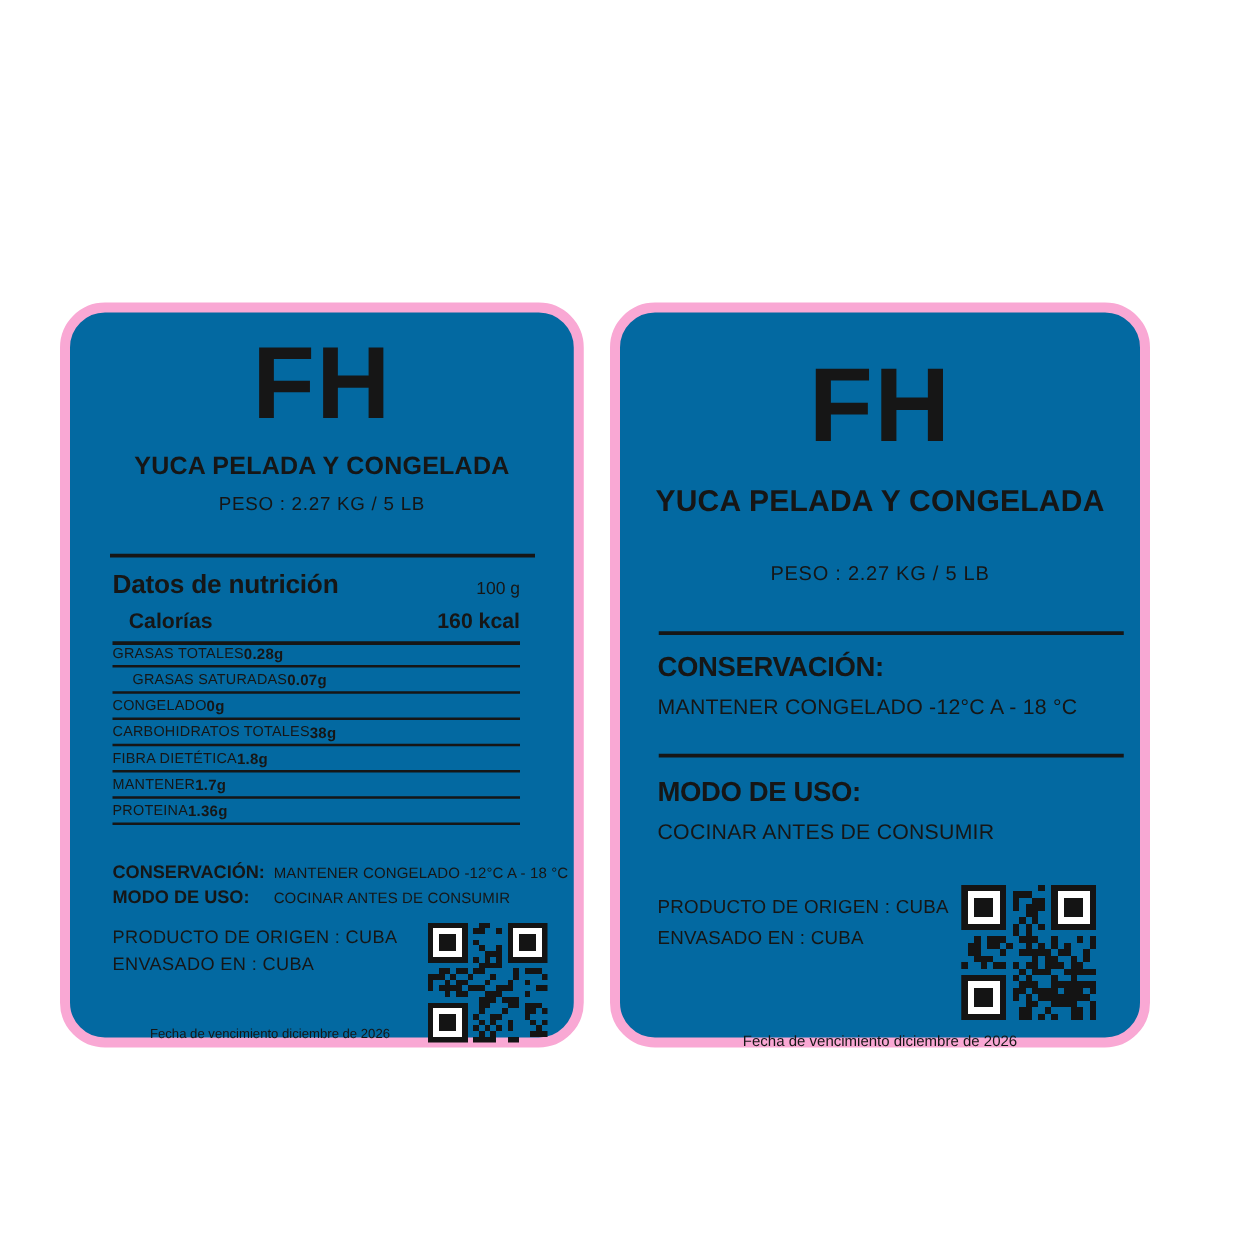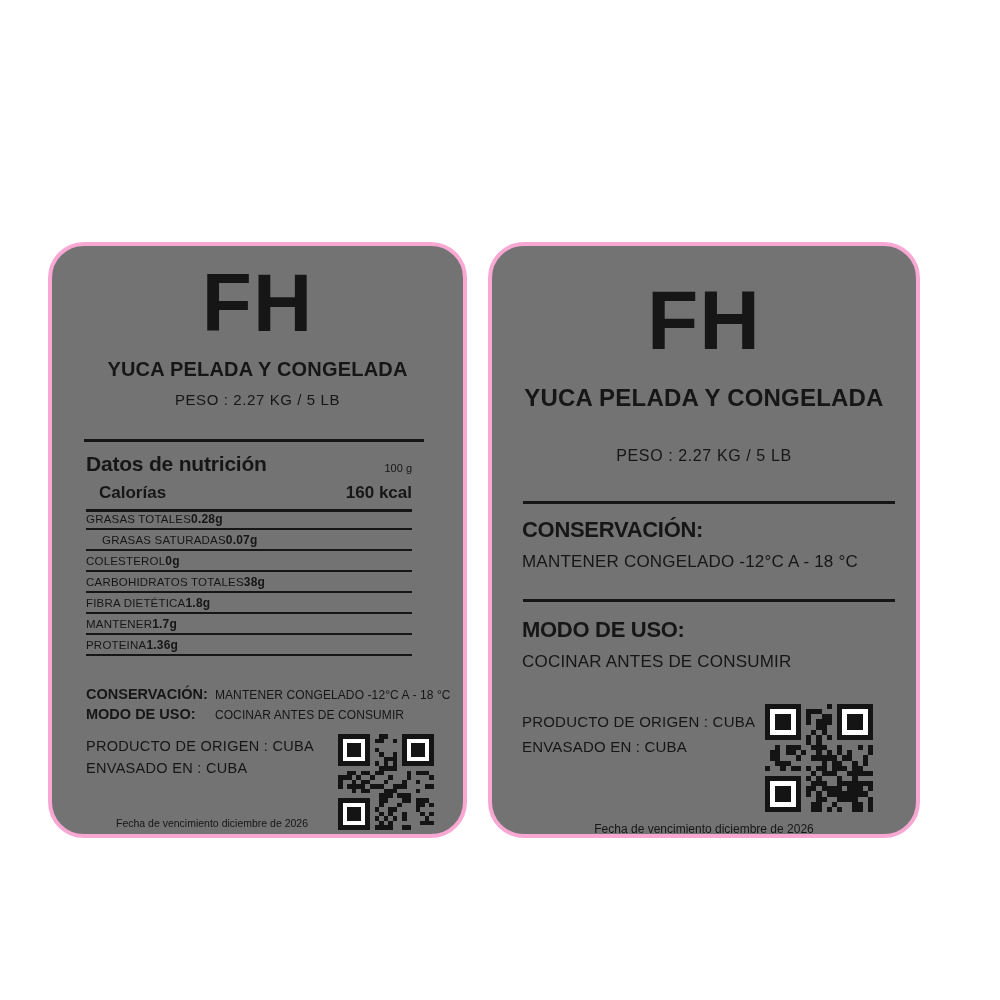--- a/index.html
+++ b/index.html
@@ -1,37 +1,37 @@
 <!DOCTYPE html>
 <html><head>
 <meta charset="utf-8">
 <style>
   *{box-sizing:border-box;margin:0;padding:0}
   html,body{width:1000px;height:1000px;background:#ffffff;overflow:hidden}
   body{position:relative;font-family:"Liberation Sans",sans-serif;color:#161616;
        -webkit-font-smoothing:antialiased}
-  .label{position:absolute;top:242px;height:596px;background:#737373;
-         border:4px solid #f9a8d4;border-radius:36px}
+  .label{position:absolute;top:242px;height:596px;background:#0369a1;
+         border:8px solid #f9a8d4;border-radius:36px}
   .label-a{left:48px;width:419px}
   .label-b{left:488px;width:432px}
   .abs{position:absolute}
   .ctr{left:0;right:0;text-align:center}
   .logo{font-weight:900;letter-spacing:1px;line-height:1}
   .label-a .logo{top:16px;font-size:82px}
   .label-b .logo{top:32px;font-size:84px}
   .rule{position:absolute;height:3px;background:#161616}
 
   
   .a-pname{top:112px;font-size:20px;font-weight:800;letter-spacing:.2px}
   .a-peso{top:145px;font-size:15px;font-weight:500;letter-spacing:.6px}
   .a-rule1{left:32px;width:340px;top:193px}
   .a-nuthead{left:34px;width:326px;top:206px;display:flex;
              justify-content:space-between;align-items:flex-end}
   .a-nuttitle{font-size:21px;font-weight:800;letter-spacing:-.2px}
-  .a-serving{font-size:11px;font-weight:500;padding-bottom:2px}
+  .a-serving{font-size:14px;font-weight:500;padding-bottom:2px}
   .a-calrow{left:34px;width:326px;top:237px;display:flex;
             justify-content:space-between;align-items:flex-start;
             border-bottom:3px solid #161616;padding:0 0 6px 13px;
             font-size:17px;font-weight:800}
   .a-rows{left:34px;width:326px;top:263px}
   .nrow{display:flex;justify-content:flex-start;align-items:center;
         height:21px;border-bottom:2px solid #161616;font-size:11.5px;
         font-weight:500;letter-spacing:.2px}
   .nrow.ind{padding-left:16px}
   .nrow .nval{font-size:12px;font-weight:700}
@@ -82,21 +82,21 @@
   <div class="abs a-rows" id="nut-rows">
       <div class="nrow">
         <span>GRASAS TOTALES</span>
         <span class="nval">0.28g</span>
       </div>
       <div class="nrow ind">
         <span>GRASAS SATURADAS</span>
         <span class="nval">0.07g</span>
       </div>
       <div class="nrow">
-        <span>COLESTEROL</span>
+        <span>CONGELADO</span>
         <span class="nval">0g</span>
       </div>
       <div class="nrow">
         <span>CARBOHIDRATOS TOTALES</span>
         <span class="nval">38g</span>
       </div>
       <div class="nrow">
         <span>FIBRA DIETÉTICA</span>
         <span class="nval">1.8g</span>
       </div>

